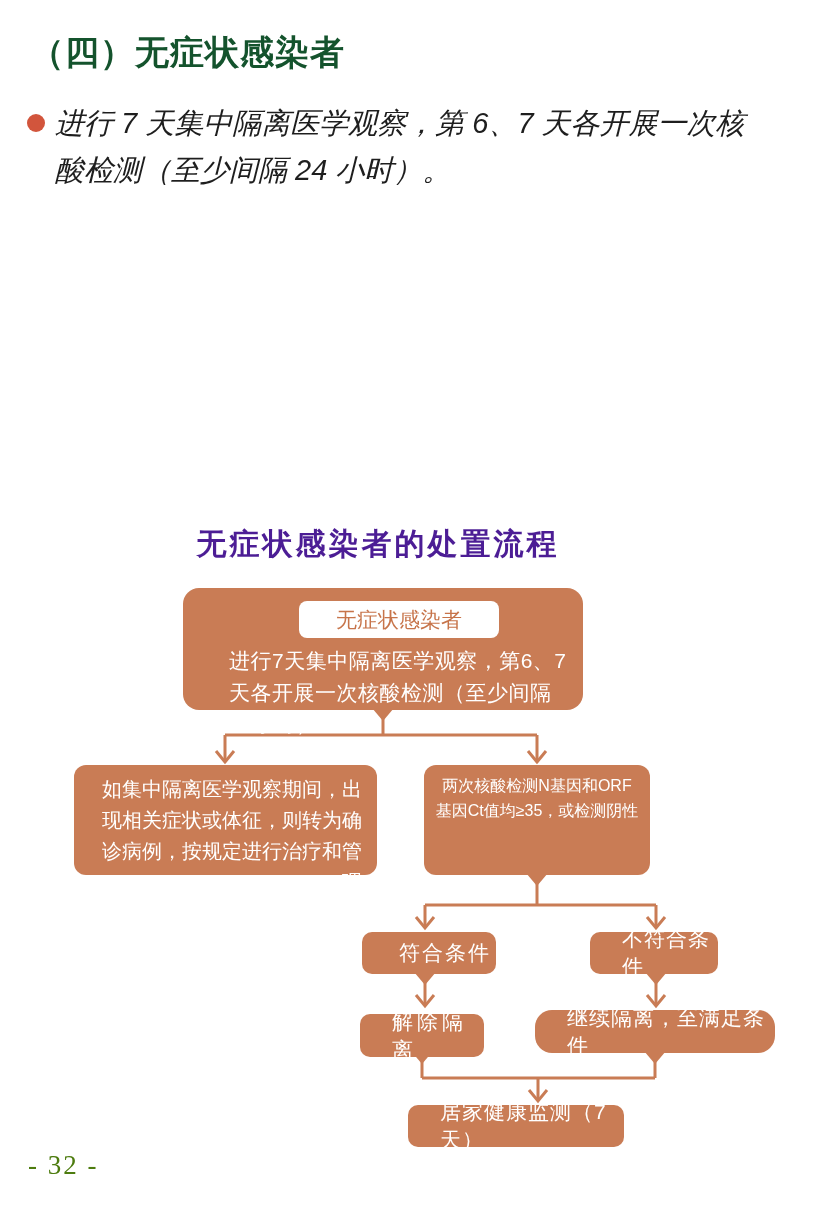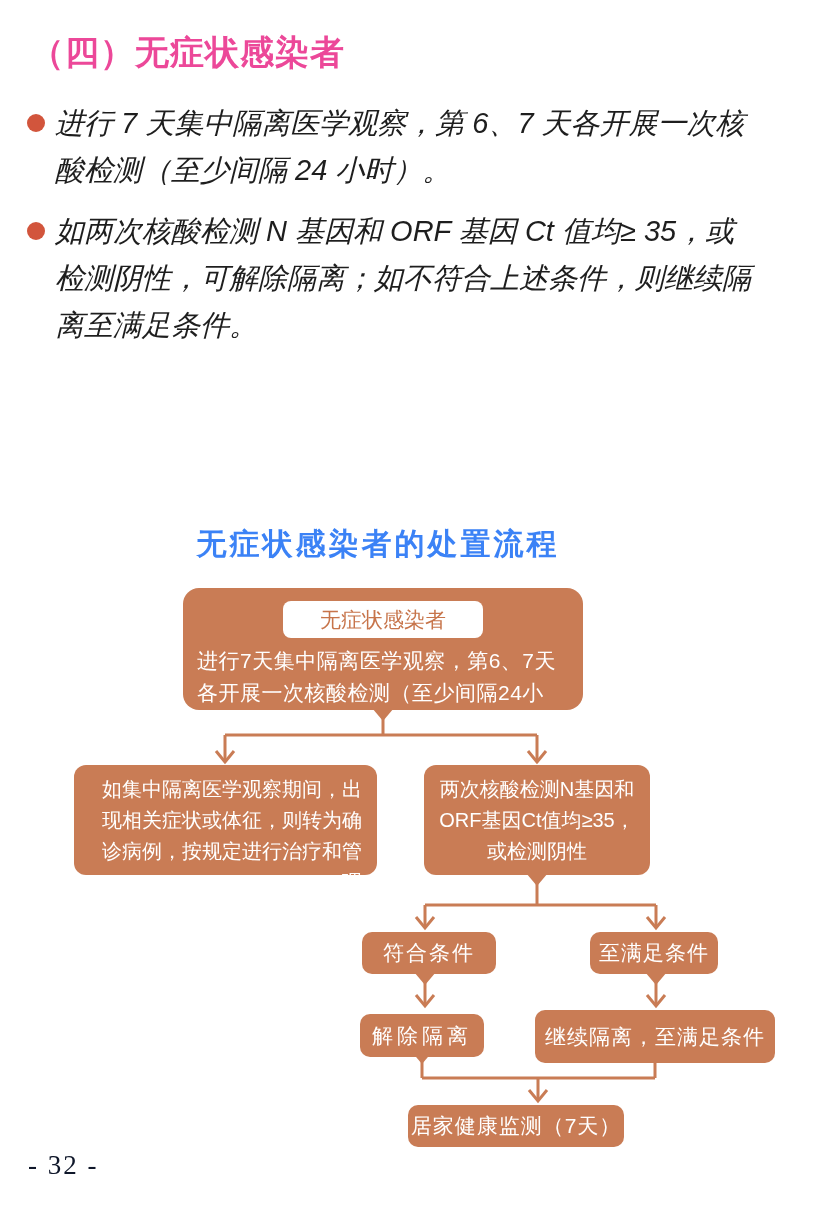--- a/index.html
+++ b/index.html
@@ -4,86 +4,82 @@
 <style>
   html,body { margin:0; padding:0; background:#ffffff; }
   .page {
     position:relative; width:840px; height:1227px; background:#ffffff;
     overflow:hidden; font-family:"Liberation Sans","DejaVu Sans",sans-serif;
   }
   
   .heading {
     margin:0; padding:30px 0 0 30px;
     font-size:34px; font-weight:bold; line-height:1.3;
-    color:#ec4899; letter-spacing:1px;
+    color:#14532d; letter-spacing:1px;
   }
   .bullets { margin-top:26px; }
   .bullet-item {
     position:relative; padding-left:55px; width:700px;
     font-size:29px; line-height:1.62; color:#1e1e1e;
     margin-bottom:14px; font-weight:500;font-style:italic;
   }
   .dot {
     position:absolute; left:27px; top:14px;
     width:18px; height:18px; border-radius:50%; background:#d2553c;
   }
   .btext { margin:0; }
   
   .flow { position:absolute; top:520px; left:0; width:840px; height:660px; }
   .flow-title {
     position:absolute; top:4px; left:0; width:756px; text-align:center;
-    font-size:30px; font-weight:bold; color:#3b82f6; letter-spacing:3px;
+    font-size:30px; font-weight:bold; color:#4c1d95; letter-spacing:3px;
   }
   .connectors { position:absolute; top:0; left:0; }
   .node {
     position:absolute; background:#c97c55; color:#ffffff;
-    border-radius:12px; box-sizing:border-box; font-size:21px;
+    border-radius:12px; box-sizing:border-box; font-size:21px;padding-left:32px;
   }
   .node.root { left:183px; top:68px; width:400px; height:122px; border-radius:16px; text-align:center; }
   .pill {
     width:200px; height:37px; line-height:37px; margin:13px auto 7px auto;
     background:#ffffff; color:#c7744a; border-radius:8px; font-size:21px;
   }
   .root-detail { padding:0 14px; line-height:1.5; text-align:left; letter-spacing:0.5px; }
   .node.nbranch-left {
     left:74px; top:245px; width:303px; height:110px;
     padding:9px 15px; font-size:20px; line-height:1.55; text-align:right;
   }
   .node.nbranch-right {
     left:424px; top:245px; width:226px; height:110px;
-    padding:9px 11px; font-size:20px; line-height:1.55; text-align:center;
+    padding:9px 11px; font-size:16px; line-height:1.55; text-align:center;
   }
   .node.small { display:flex; align-items:center; justify-content:center; border-radius:10px; }
   .node.n3a { left:362px; top:412px; width:134px; height:42px; letter-spacing:2px; }
   .node.n3b { left:590px; top:412px; width:128px; height:42px; letter-spacing:1px; }
   .node.n4a { left:360px; top:494px; width:124px; height:43px; letter-spacing:4px; }
-  .node.n4b { left:535px; top:490px; width:240px; height:53px; letter-spacing:1px; }
+  .node.n4b { left:535px; top:490px; width:240px; height:43px; letter-spacing:1px;border-radius:17px; }
   .node.n5  { left:408px; top:585px; width:216px; height:42px; letter-spacing:1px; }
   
   .pagenum {
     position:absolute; left:28px; top:1150px;
     font-family:"Liberation Serif","DejaVu Serif",serif;
-    font-size:27px; color:#0f172a; letter-spacing:2px;
+    font-size:27px; color:#4d7c0f; letter-spacing:2px;
   }
 </style>
 </head>
 <body>
 
 <div class="page">
 
   <h1 class="heading">（四）无症状感染者</h1>
 
   <div class="bullets">
     <div class="bullet-item">
       <span class="dot"></span>
       <p class="btext">进行 7 天集中隔离医学观察，第 6、7 天各开展一次核酸检测（至少间隔 24 小时）。</p>
-    </div>
-    <div class="bullet-item">
-      <span class="dot"></span>
-      <p class="btext">如两次核酸检测 N 基因和 ORF 基因 Ct 值均≥ 35，或检测阴性，可解除隔离；如不符合上述条件，则继续隔离至满足条件。</p>
     </div>
   </div>
 
   <div class="flow">
     <div class="flow-title">无症状感染者的处置流程</div>
 
     <svg class="connectors" width="840" height="660" viewBox="0 0 840 660">
       <g stroke="#c97c55" stroke-width="3" fill="none">
 
         <path d="M383,190 V215 M225,215 H537 M225,215 V240 M537,215 V240"></path>
@@ -114,21 +110,21 @@
 
     <div class="node root">
       <div class="pill">无症状感染者</div>
       <div class="root-detail">进行7天集中隔离医学观察，第6、7天各开展一次核酸检测（至少间隔24小时）</div>
     </div>
 
     <div class="node nbranch-left">如集中隔离医学观察期间，出现相关症状或体征，则转为确诊病例，按规定进行治疗和管理</div>
     <div class="node nbranch-right">两次核酸检测N基因和ORF基因Ct值均≥35，或检测阴性</div>
 
     <div class="node small n3a">符合条件</div>
-    <div class="node small n3b">至满足条件</div>
+    <div class="node small n3b">不符合条件</div>
 
     <div class="node small n4a">解除隔离</div>
     <div class="node small n4b">继续隔离，至满足条件</div>
 
     <div class="node small n5">居家健康监测（7天）</div>
   </div>
 
   <div class="pagenum">- 32 -</div>
 </div>
 

